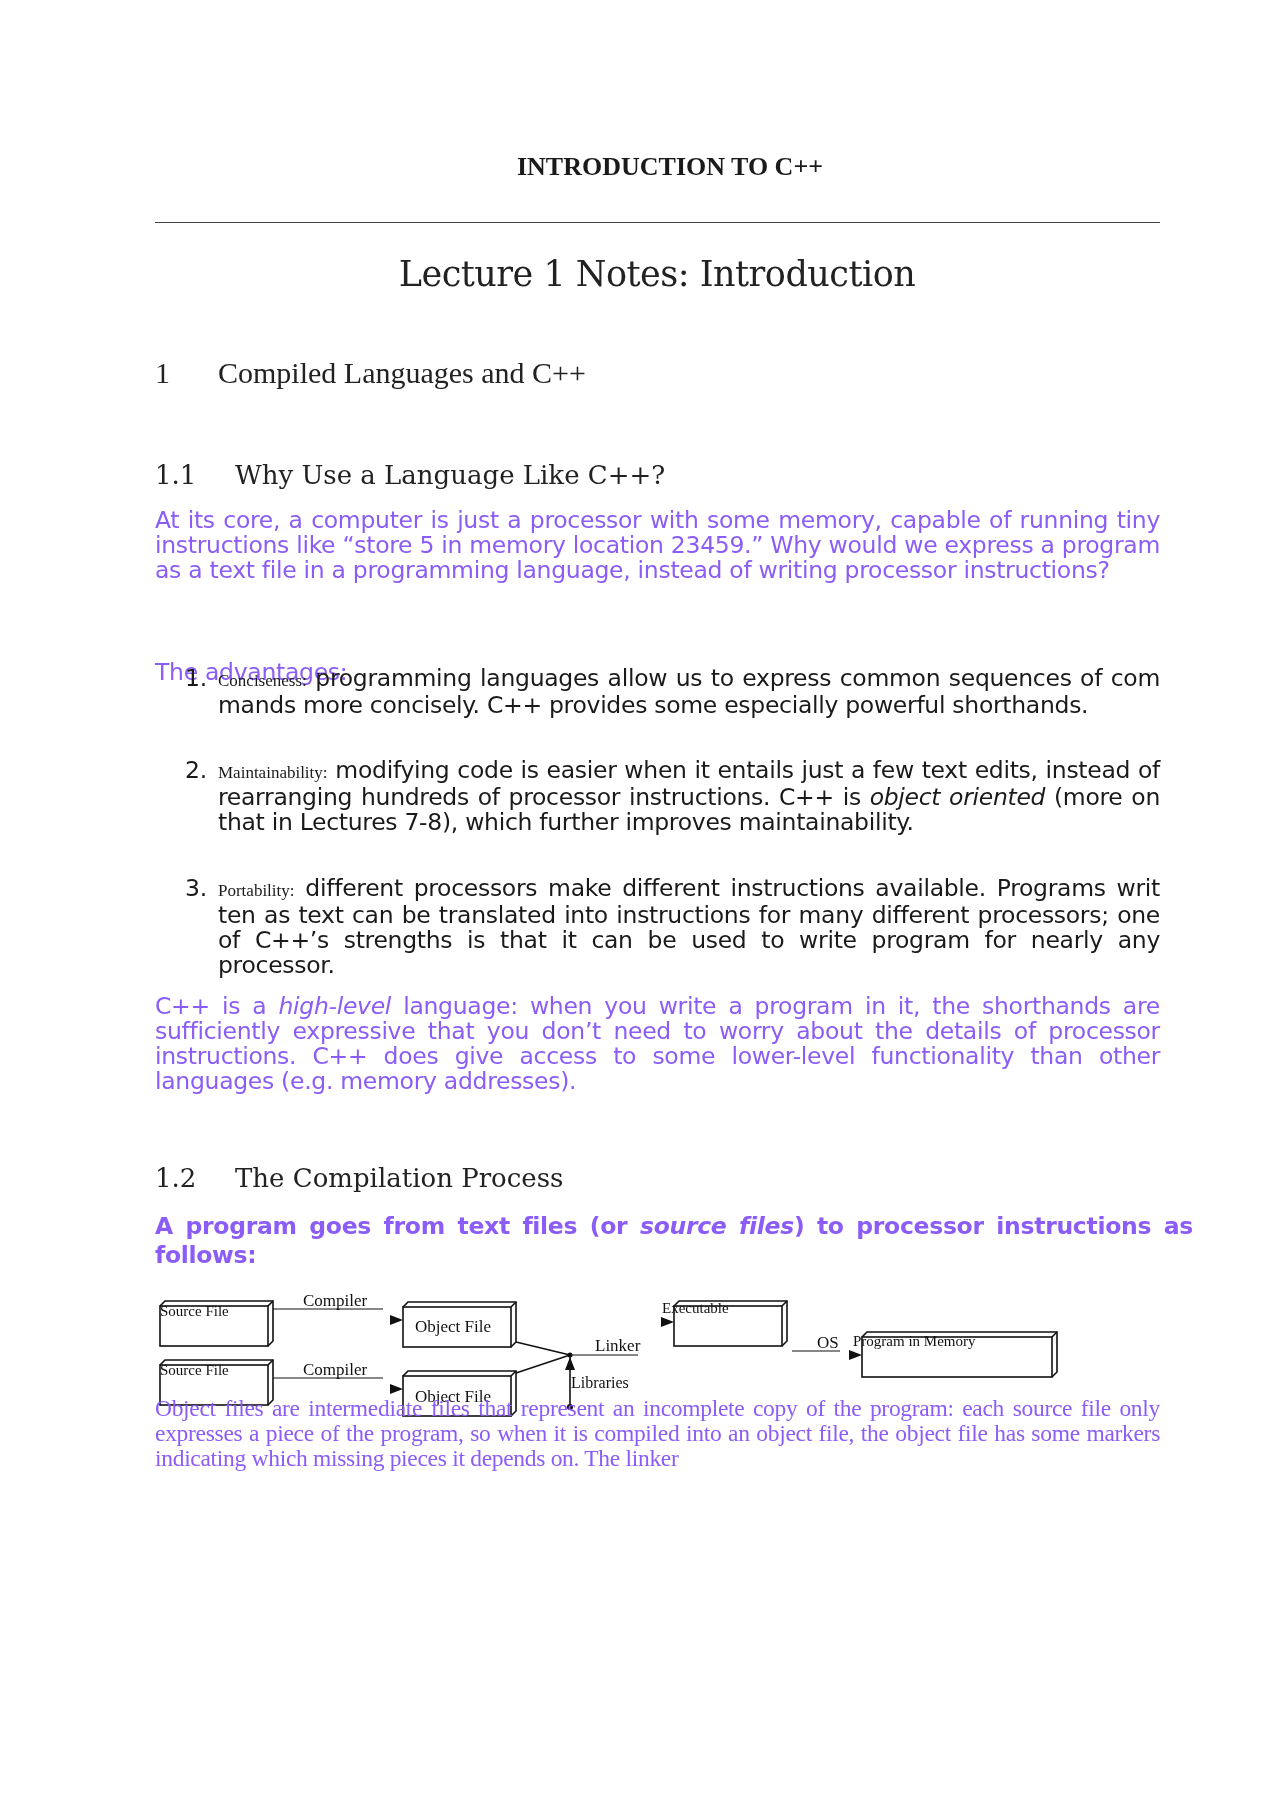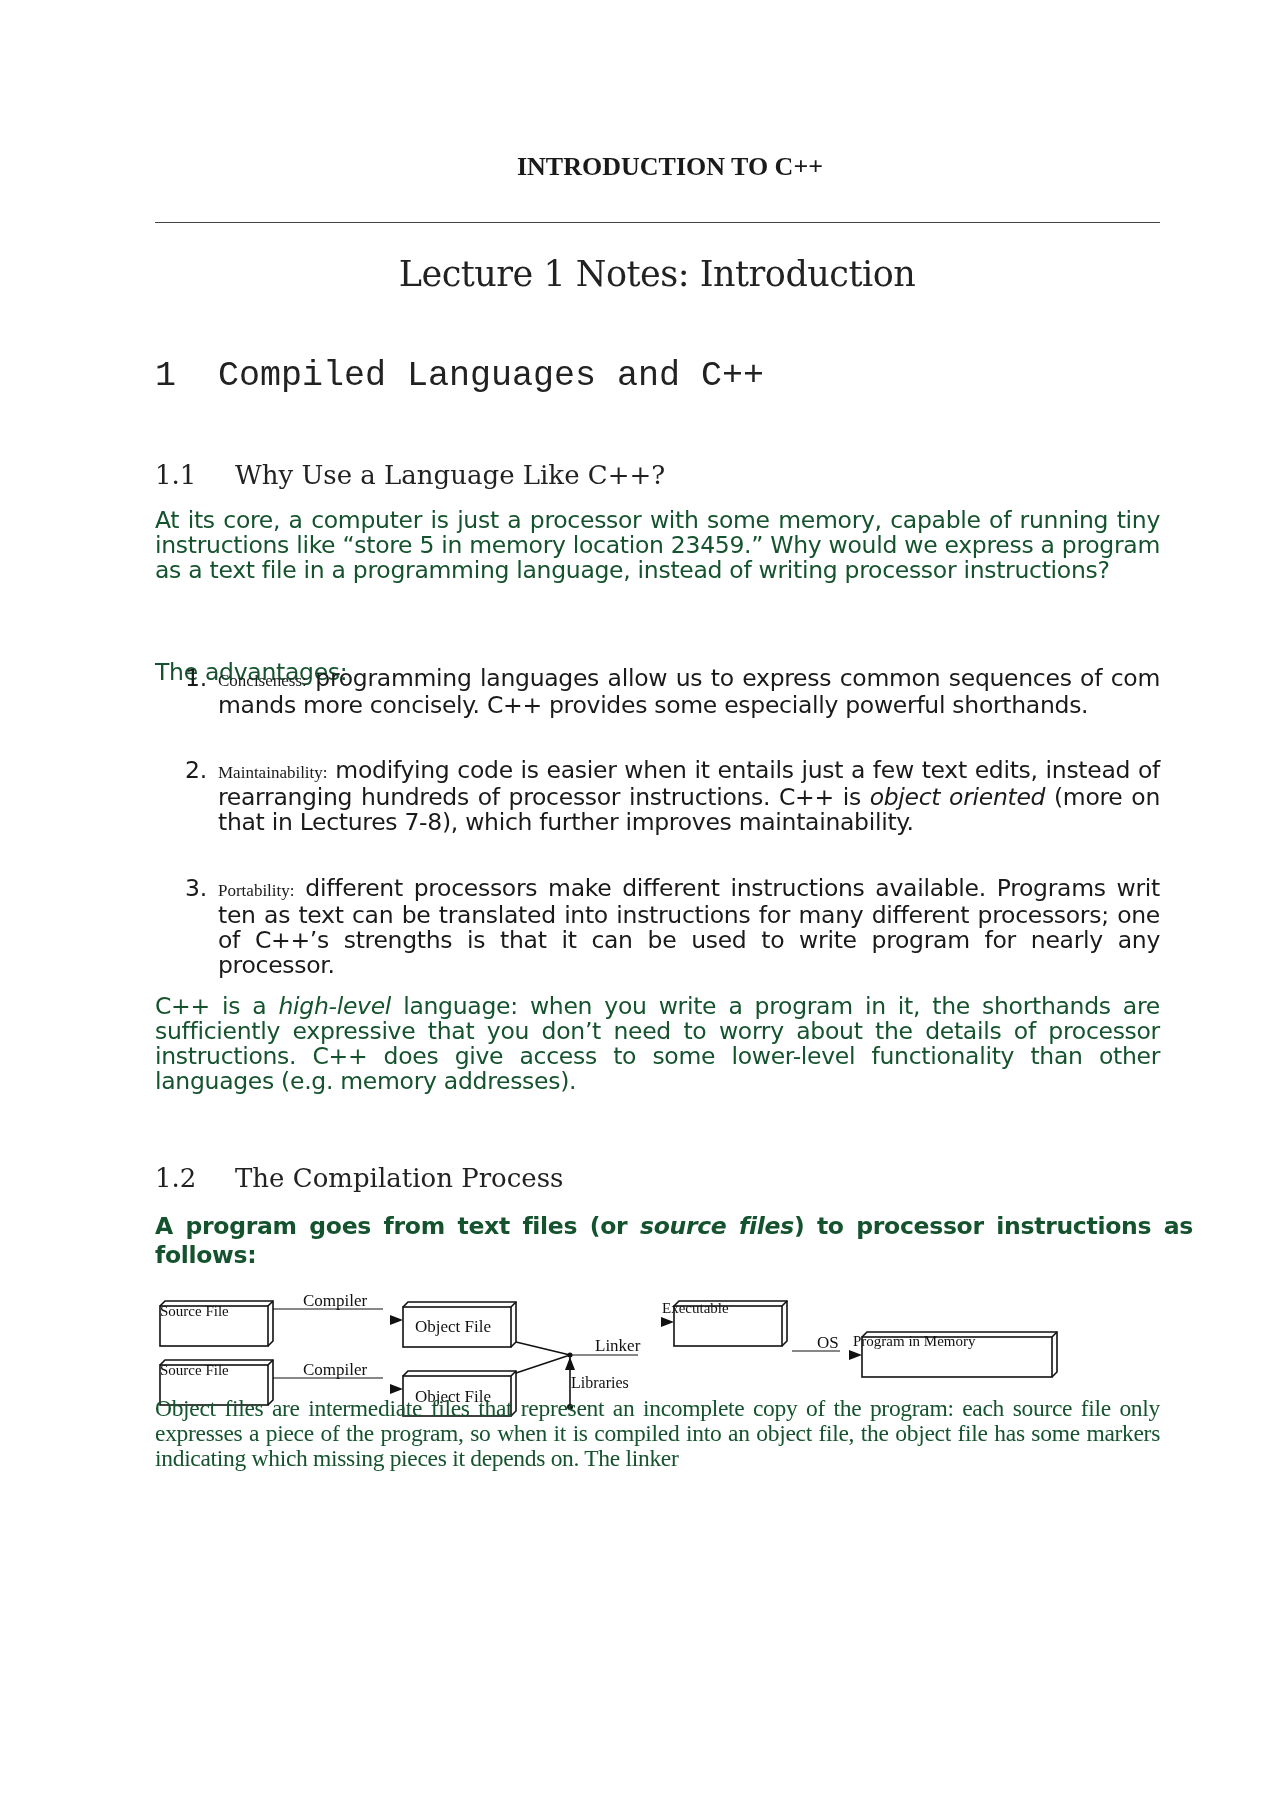--- a/index.html
+++ b/index.html
@@ -5,30 +5,30 @@
   html, body { margin:0; padding:0; background:#ffffff; }
   body { width:1280px; height:1811px; position:relative; overflow:hidden; color:#1a1a1a; }
 
   .running-head { position:absolute; top:152px; left:0; width:1340px; text-align:center;
     font-family:"Liberation Serif", serif; font-weight:bold; font-size:26px; letter-spacing:0; }
   .rule { position:absolute; top:222px; left:155px; width:1005px; height:0; border-top:1.5px solid #444; }
 
   .doc-title { position:absolute; top:254px; left:0; width:1314px; text-align:center;
     font-family:"DejaVu Serif", serif; font-size:35px; color:#222; letter-spacing:-0.5px; }
 
-  .sec1 { position:absolute; top:356px; left:155px; font-family:Liberation Mono, monospace; font-size:35px; color:#222; }
+  .sec1 { position:absolute; top:356px; left:155px; font-family:Liberation Serif, serif; font-size:30px; color:#222; }
   .sec1 .num { display:inline-block; width:63px; }
 
   .sub { position:absolute; left:155px; font-family:"DejaVu Serif", serif; font-size:26px; color:#222;margin-top:15px; }
   .sub .num { display:inline-block; width:80px; }
   .sub11 { top:445px; }
   .sub12 { top:1148px; }
 
   .para { position:absolute; left:155px; width:1005px; font-family:"DejaVu Sans", sans-serif;
-    font-size:23.5px; line-height:25px; text-align:justify; color:#14532d; letter-spacing:-0.3px; }
+    font-size:23.5px; line-height:25px; text-align:justify; color:#8b5cf6; letter-spacing:-0.3px; }
   .p1 { top:508px; }
   .p2 { top:624px;margin-top:36px; }
   .list { position:absolute; left:155px; width:1005px; margin:0; padding:0; list-style:none; }
   .list li { position:relative; padding-left:63px; font-family:"DejaVu Sans", sans-serif;
     font-size:23.5px; line-height:25px; text-align:justify; letter-spacing:-0.3px; }
   .list li .marker { position:absolute; left:30px; top:0; }
   .list li .term { font-family:"Liberation Serif", serif; font-size:17px; letter-spacing:0; }
   .li1 { top:666px; }
   .li2 { top:758px; }
   .li3 { top:876px; }

